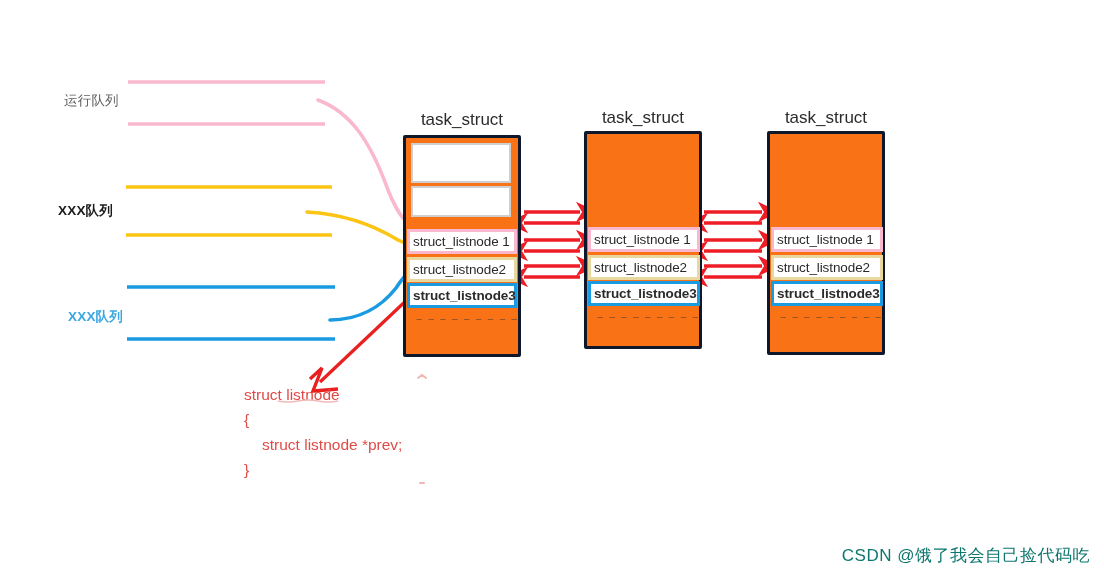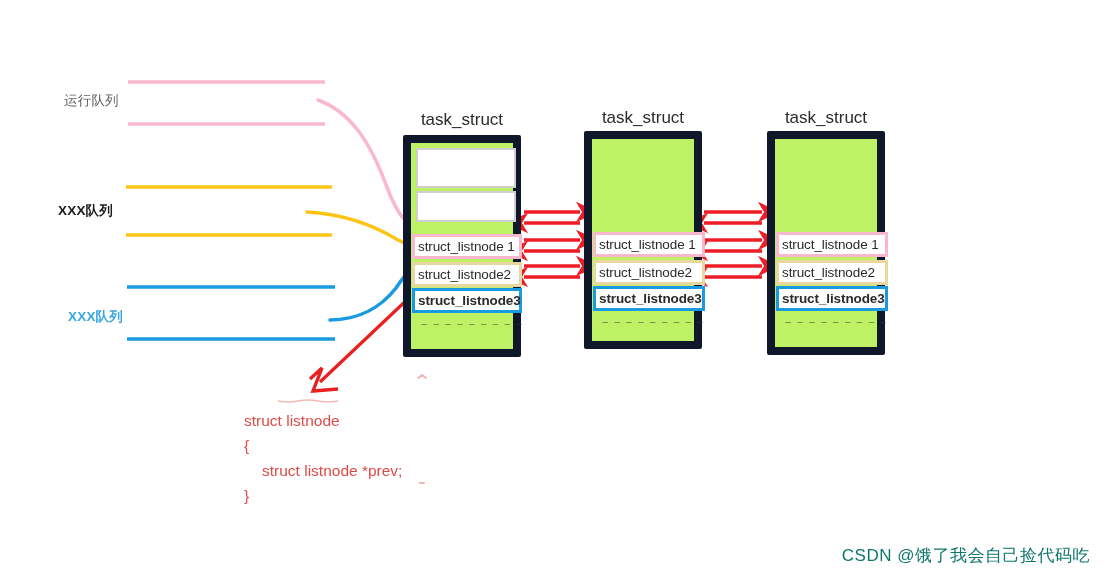--- a/index.html
+++ b/index.html
@@ -42,22 +42,22 @@
   .ts-title {
     position: absolute;
     width: 100%;
     text-align: center;
     font-size: 17px;
     color: #2b2b2b;
     white-space: nowrap;
   }
   .ts-box {
     position: absolute;
-    background: #bef264;
-    border: 8px solid #0f172a;
+    background: #f97316;
+    border: 3px solid #0f172a;
     border-radius: 2px;
   }
   .ts-subbox {
     position: absolute;
     background: #ffffff;
     border: 2px solid #cfcfcf;
   }
 
   
   .ln-row {
@@ -87,21 +87,20 @@
 
   
   .code-block {
     position: absolute;
     left: 244px;
     top: 382px;
     color: #e04a46;
     font-size: 15.5px;
     line-height: 25px;
     white-space: nowrap;
-    margin-top: 26px;
   }
   .code-line { position: relative; }
   .code-line.indent { padding-left: 18px; }
   .code-head {
     position: relative;
     display: inline-block;
   }
 
   
   .watermark {

